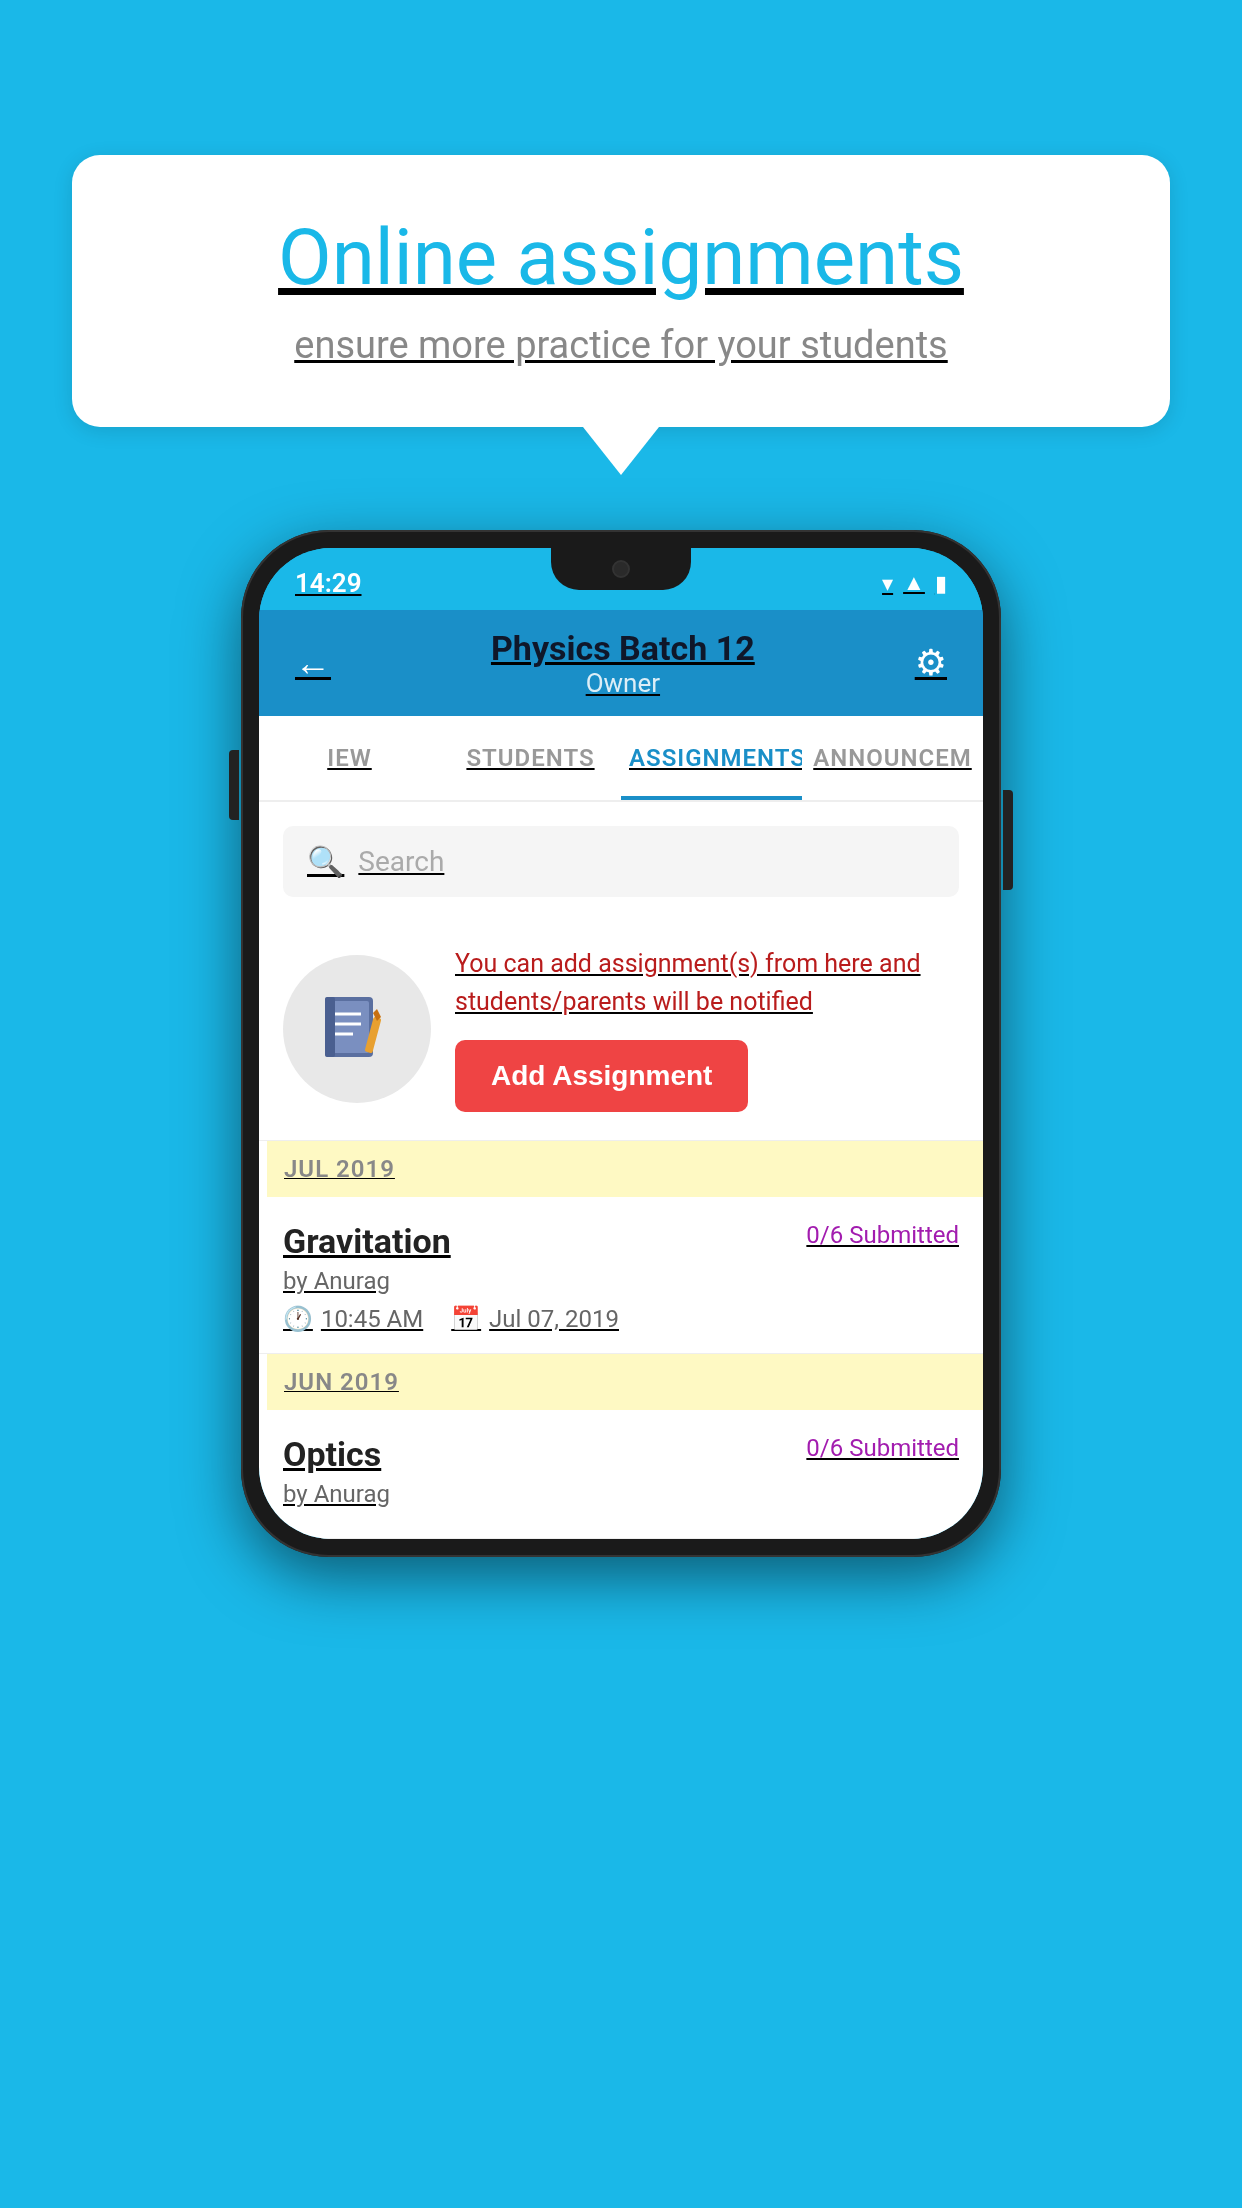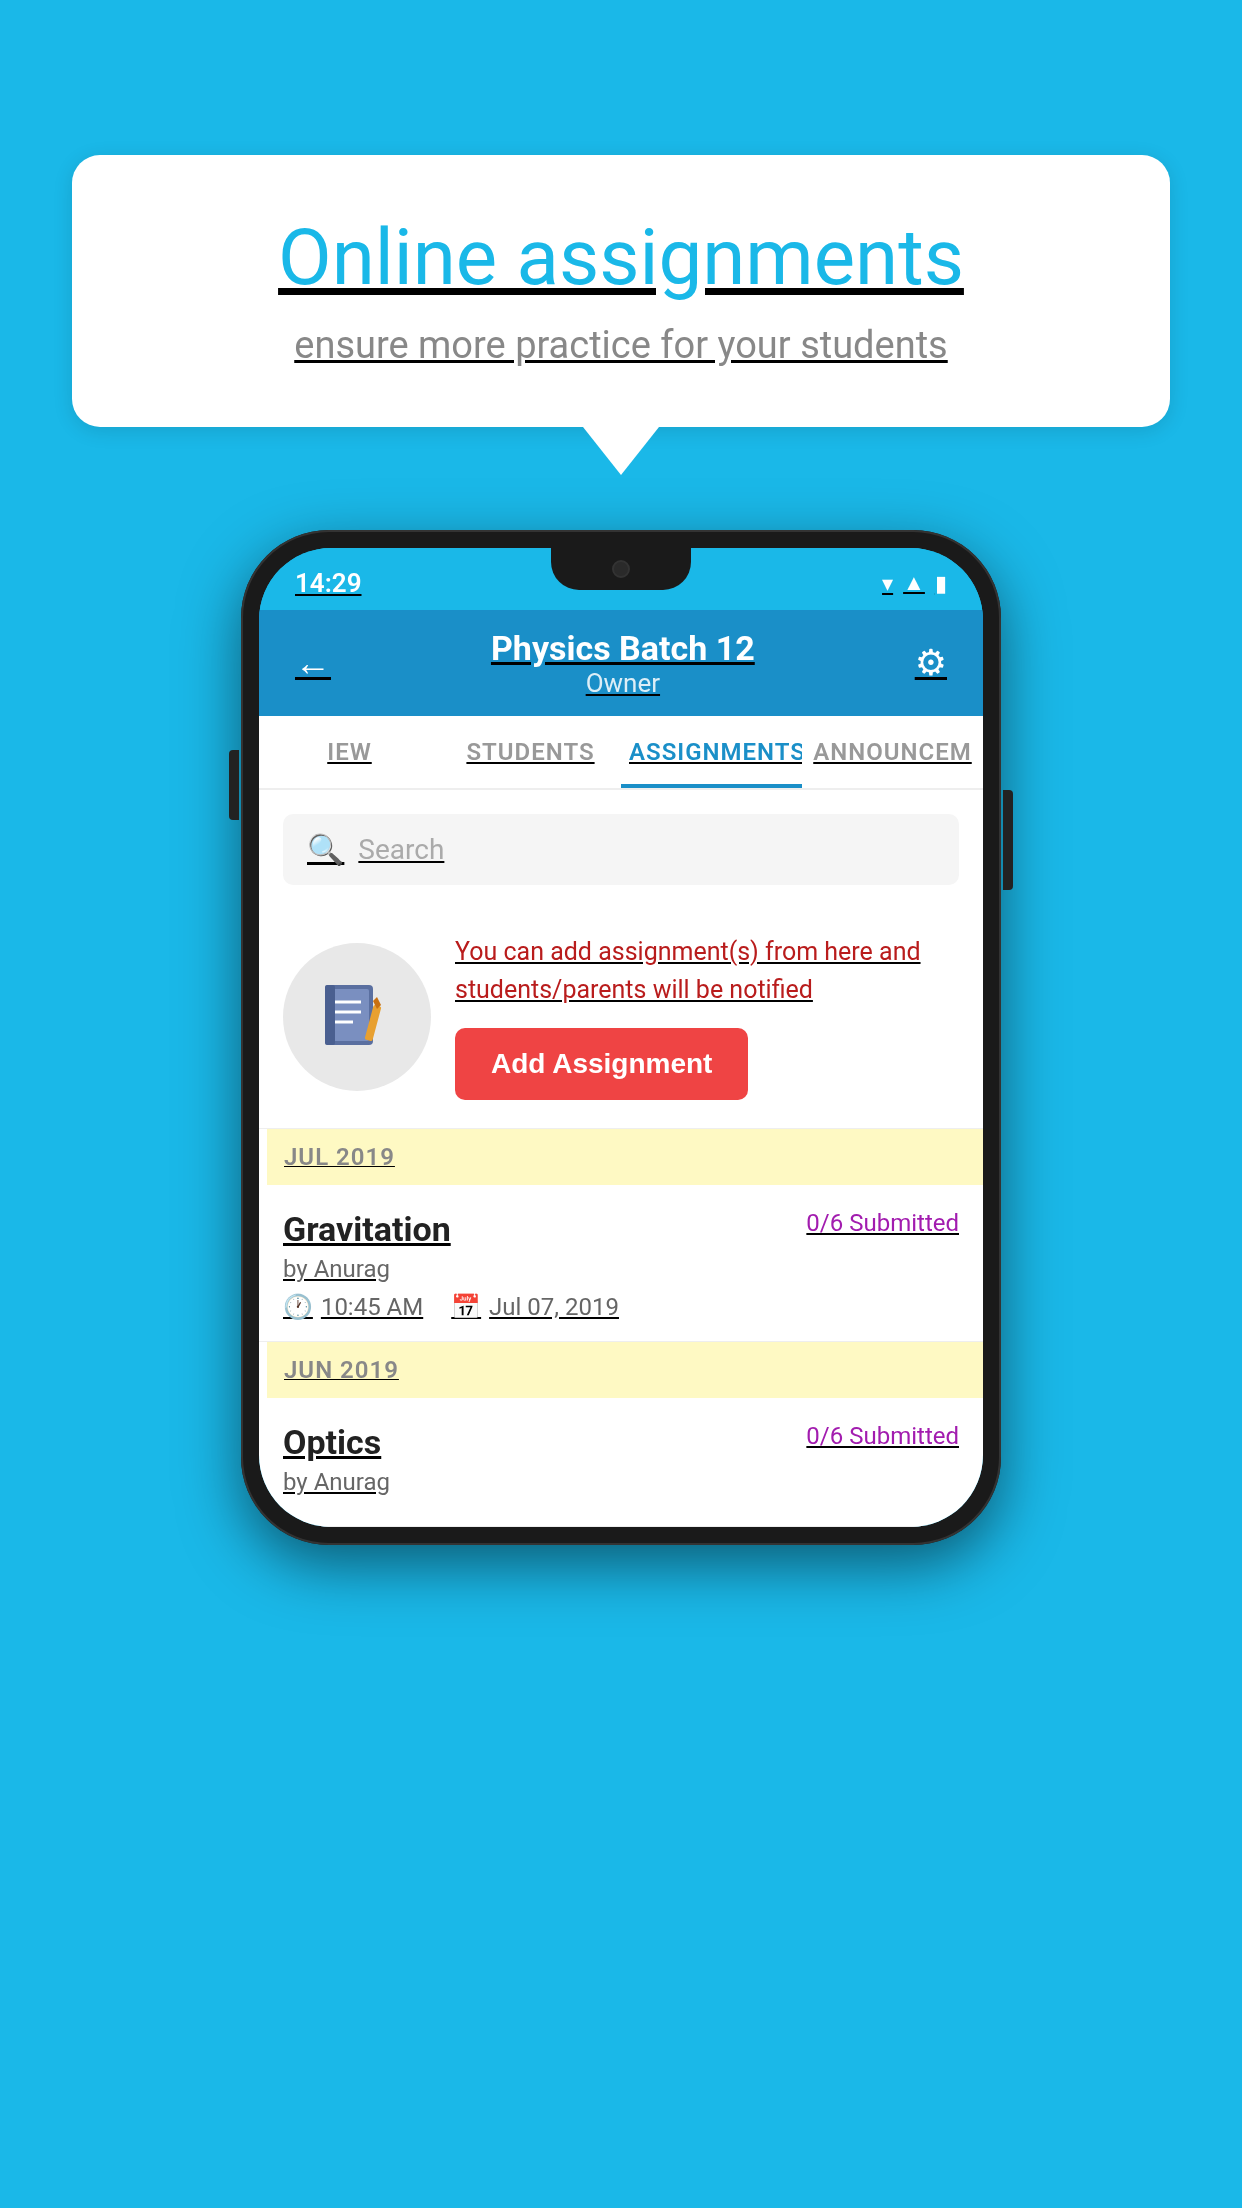--- a/index.html
+++ b/index.html
@@ -165,21 +165,21 @@
       font-size: 36px;
       cursor: pointer;
     }
 
     .header-center {
       text-align: center;
       flex: 1;
     }
 
     .header-title {
-      color: #ffffff;
+      color: #0f172a;
       font-size: 34px;
       font-weight: 700;
     }
 
     .header-subtitle {
       color: rgba(255,255,255,0.85);
       font-size: 26px;
     }
 
     .settings-button {
@@ -191,21 +191,21 @@
     
     .tabs-container {
       background: white;
       display: flex;
       border-bottom: 2px solid #eee;
     }
 
     .tab {
       flex: 1;
       text-align: center;
-      padding: 22px 8px;
+      padding: 28px 8px;
       font-size: 24px;
       color: #999;
       letter-spacing: 1px;
       font-weight: 600;
       cursor: pointer;
       position: relative;
       white-space: nowrap;
       overflow: hidden;
     }
 

